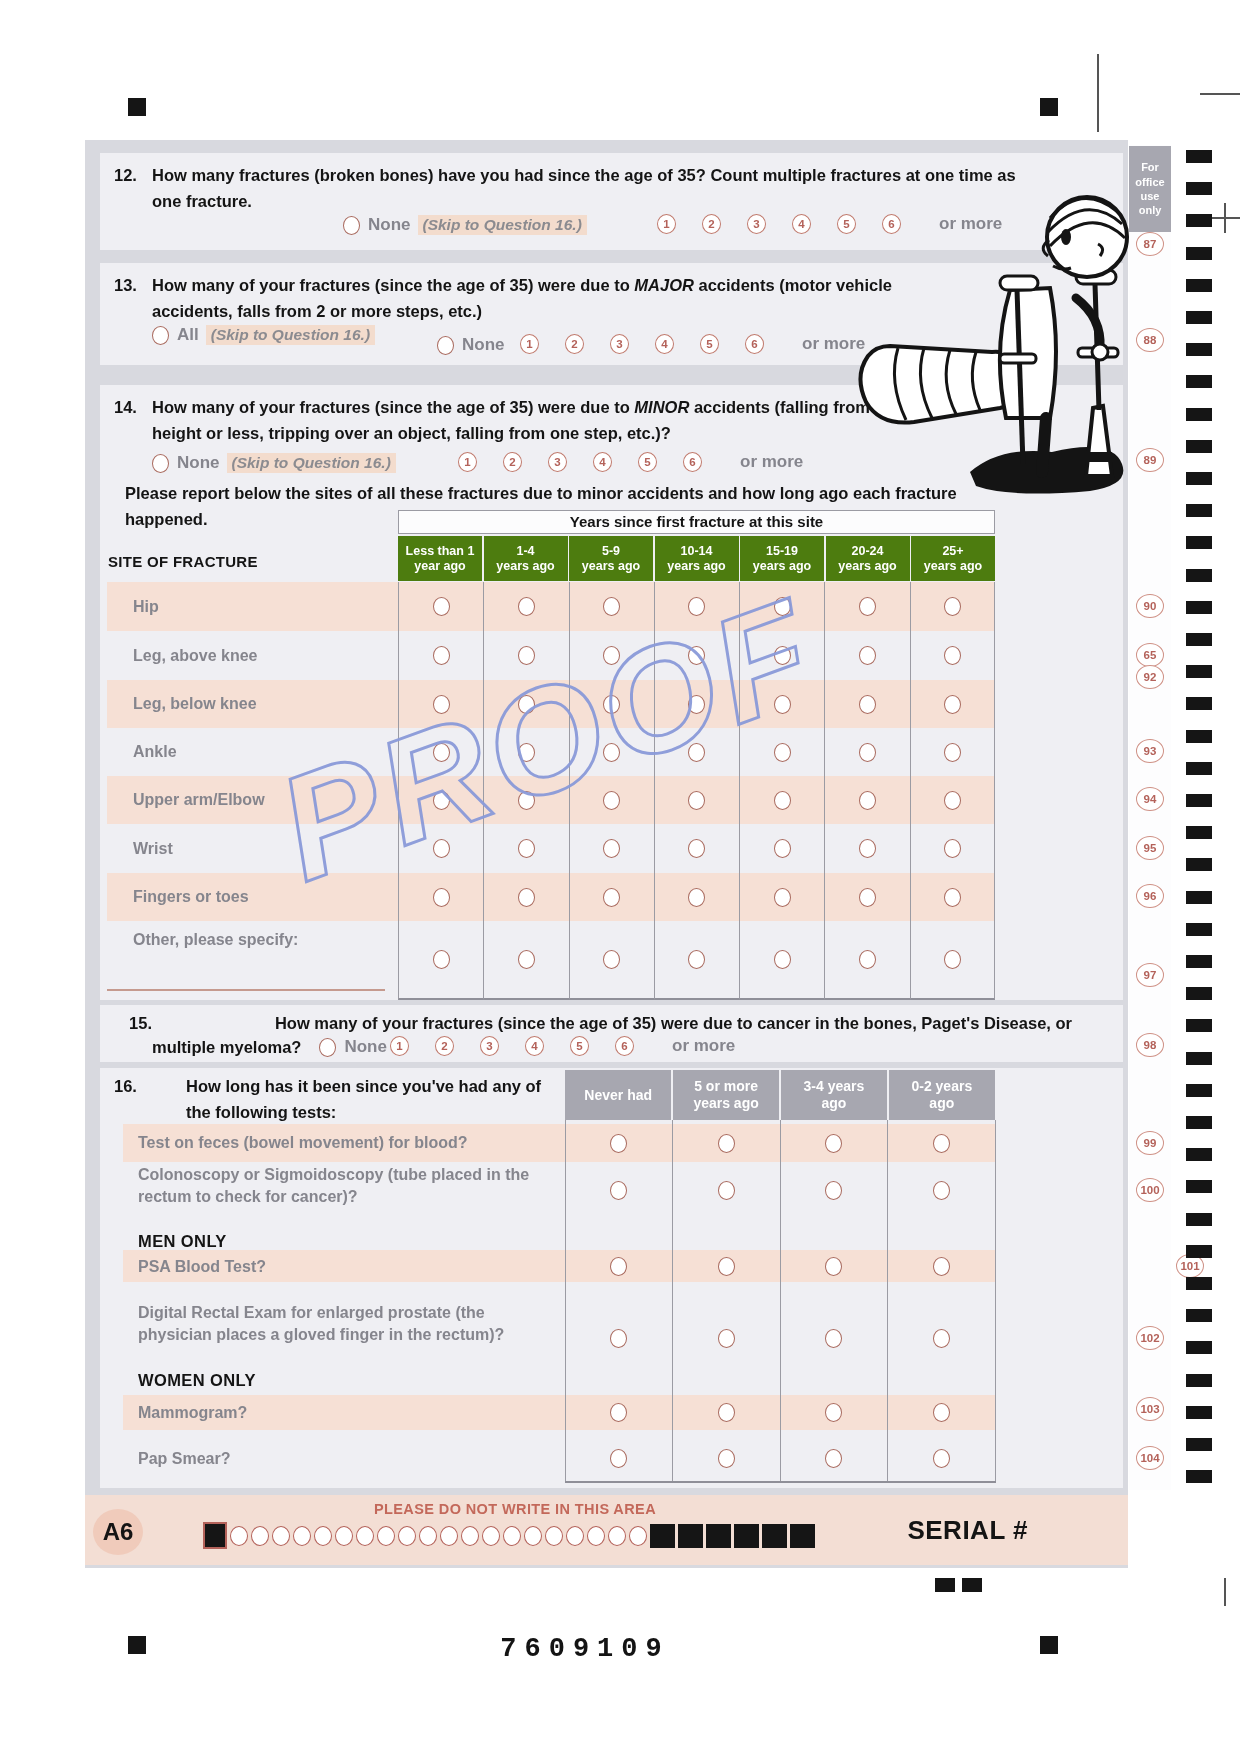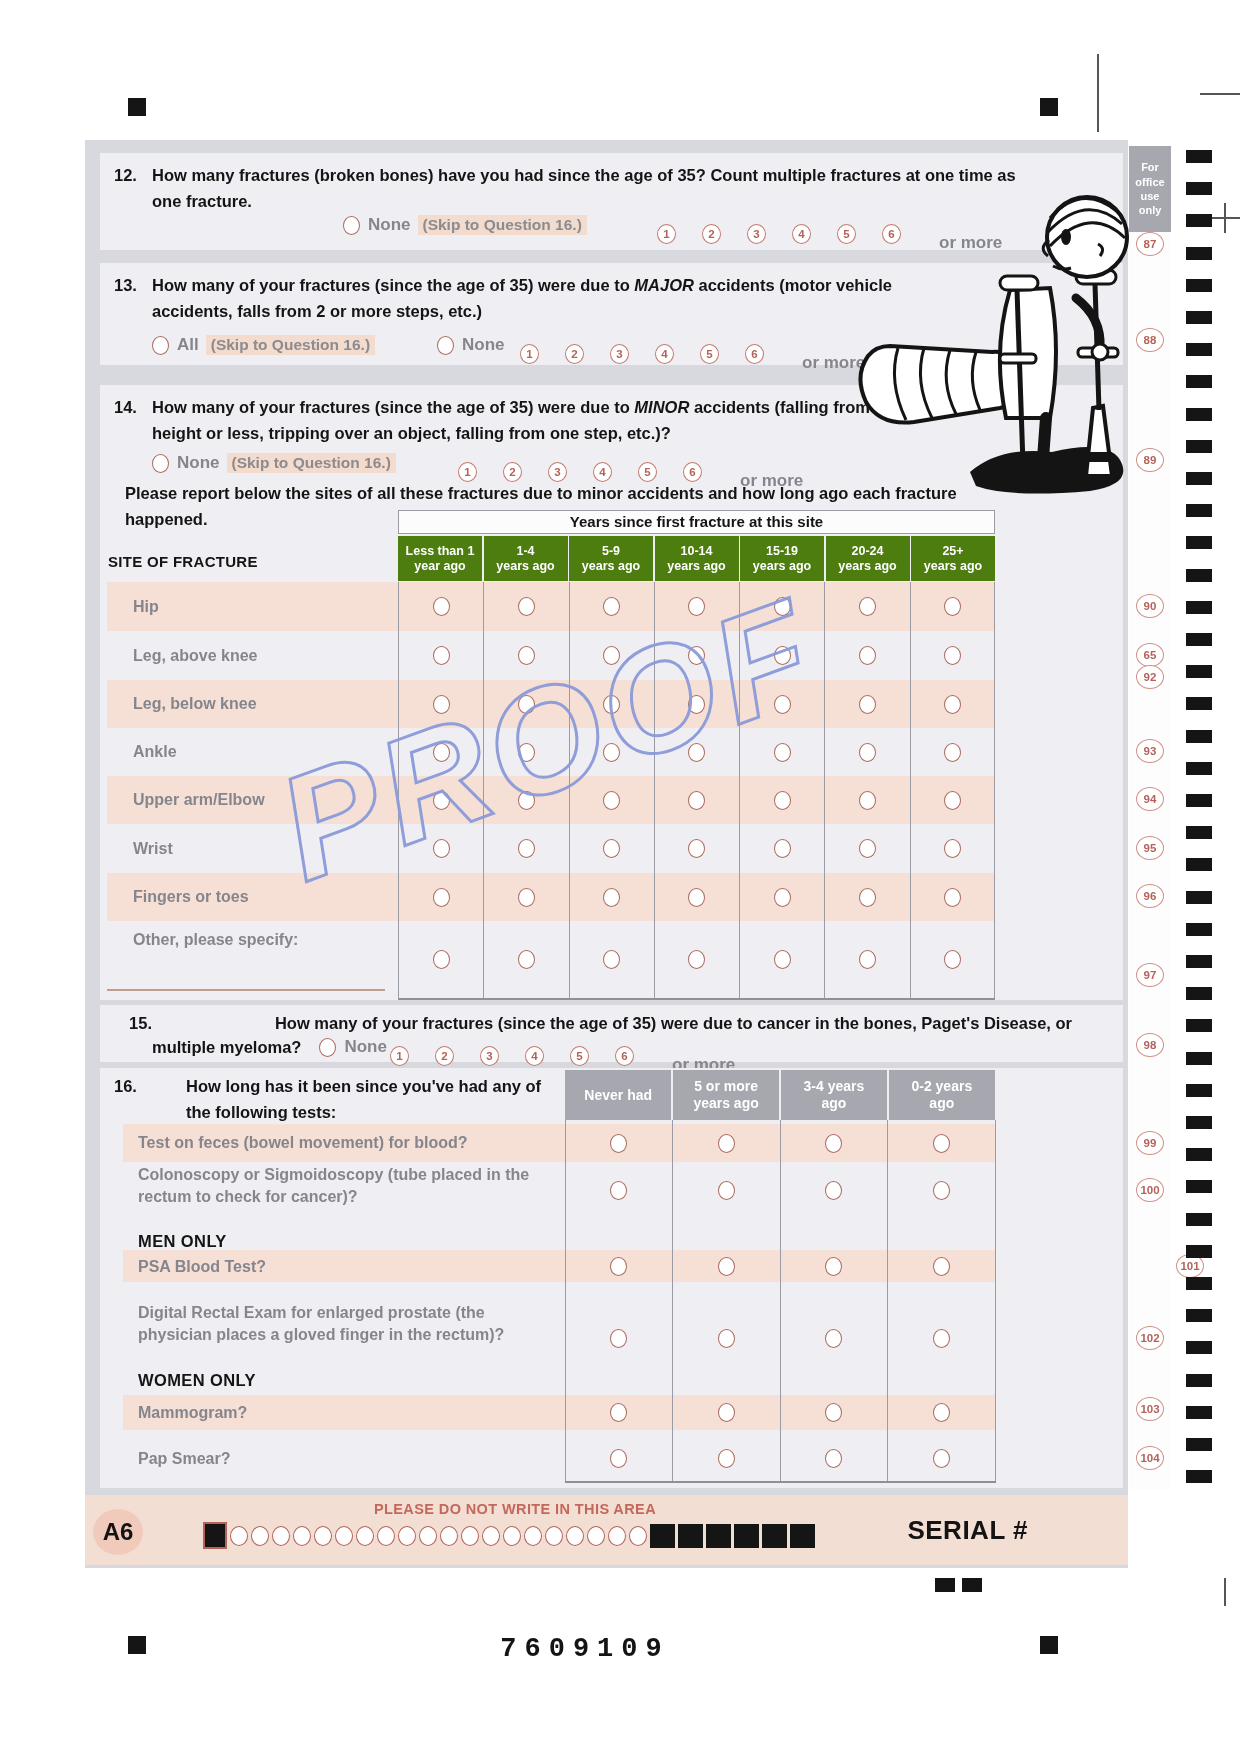--- a/index.html
+++ b/index.html
@@ -11,26 +11,26 @@
   
   .qtext{position:absolute;display:flex;font-size:16.5px;font-weight:bold;color:#141414;line-height:1.55;}
   .qnum{width:38px;flex:none;}
   .accent{font-style:italic;}
   
   .optrow{position:absolute;display:flex;align-items:center;height:24px;}
   .radio{display:inline-block;width:17px;height:19px;border:1.8px solid #a96a5e;border-radius:50%;
          background:#fff;box-sizing:border-box;flex:none;}
   .graylab{font-size:17px;font-weight:bold;color:#85858d;margin-left:8px;white-space:nowrap;}
   .skip{margin-left:7px;background:#f3dccd;color:#8b8b90;font-weight:bold;font-size:15.5px;
-        padding:1px 5px;white-space:nowrap;}
+        padding:1px 5px;white-space:nowrap;font-style:italic;}
   .nums{position:absolute;display:flex;gap:26px;align-items:center;}
   .numc{display:flex;align-items:center;justify-content:center;width:19px;height:20px;flex:none;
         border:1.6px solid #c07a6d;border-radius:50%;color:#b4625a;font-size:11.5px;font-weight:bold;
         font-style:normal;background:#fff;box-sizing:border-box;}
-  .orlab{margin-left:12px;margin-top:19px;}
+  .orlab{margin-left:12px;}
   
   .spanhdr{position:absolute;left:298px;top:125px;width:597px;height:24px;background:#fcfcfd;
            border:1px solid #9b9ba3;box-sizing:border-box;text-align:center;font-size:15px;
            font-weight:bold;color:#141414;line-height:22px;}
   .colhdrs{position:absolute;left:298px;top:151px;width:597px;height:45px;display:grid;
            grid-template-columns:repeat(7,1fr);gap:1.5px;}
   .colhdrs .ch{background:#4d7c0f;color:#fff;font-size:12.5px;font-weight:bold;line-height:1.2;
            display:flex;flex-direction:column;align-items:center;justify-content:center;text-align:center;}
   .sitehdr{position:absolute;left:8px;top:168px;font-size:15px;font-weight:bold;color:#141414;letter-spacing:.3px;}
   .frow{position:absolute;left:7px;width:888px;display:grid;grid-template-columns:291px repeat(7,1fr);}
@@ -118,21 +118,21 @@
       <i class="numc">6</i>
       <span class="graylab orlab">or more</span>
     </div>
   </div>
 
   <div class="qblock" style="top:263px;height:102px;">
     <div class="qtext" style="top:10px;left:14px;width:990px;">
       <span class="qnum">13.</span>
       <span class="qbody" style="width:800px;"><span>How many of your fractures </span><span>(since the age of 35)</span><span> were due to </span><span class="accent">MAJOR</span><span> accidents (motor vehicle accidents, falls from 2 or more steps, etc.)</span></span>
     </div>
-    <div class="optrow" style="top:70px;left:52px;">
+    <div class="optrow" style="top:60px;left:52px;">
       <i class="radio"></i>
       <span class="graylab">All</span>
       <span class="skip">(Skip to Question 16.)</span>
     </div>
     <div class="optrow" style="top:70px;left:337px;">
       <i class="radio"></i>
       <span class="graylab">None</span>
     </div>
     <div class="nums" style="top:71px;left:420px;">
       <i class="numc">1</i>

